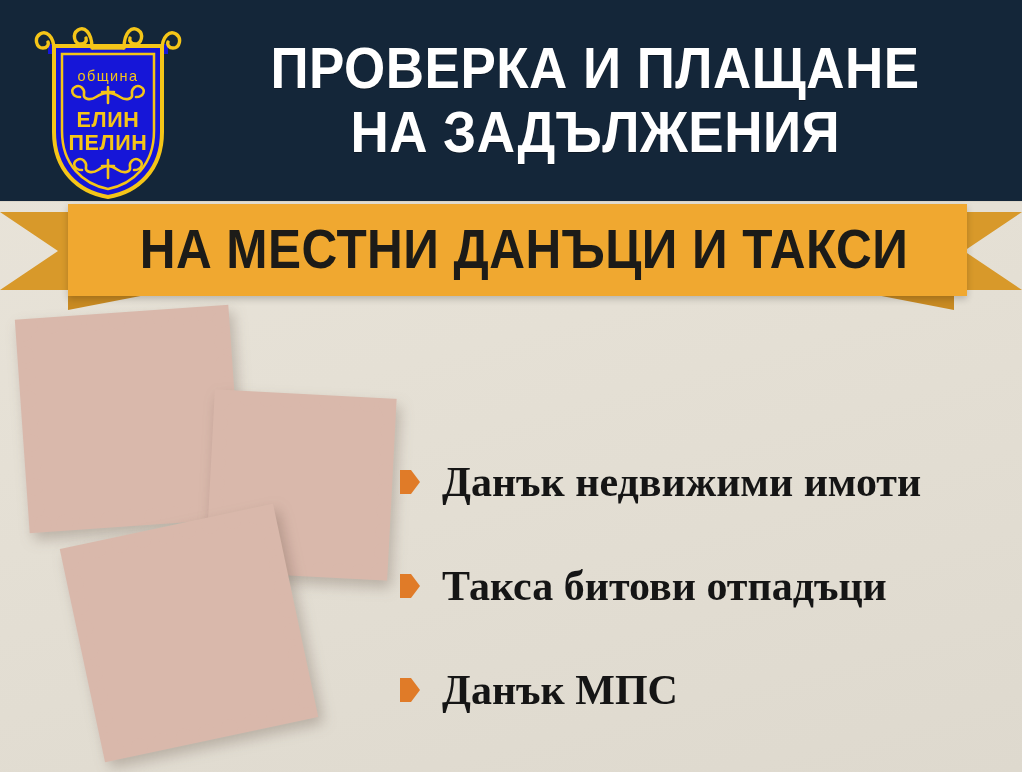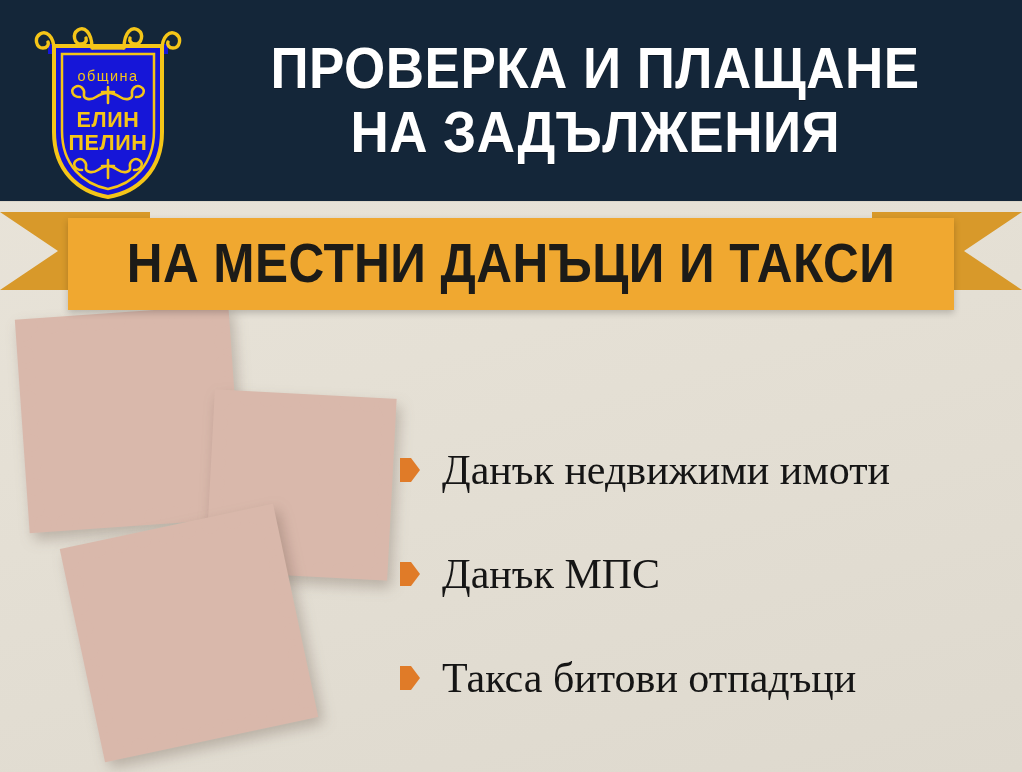--- a/index.html
+++ b/index.html
@@ -71,24 +71,25 @@
     position:absolute;left:68px;top:89px;width:88px;height:20px;
     background:#c88a22;
     clip-path:polygon(0 0,88px 0,88px 3px,0 20px);
   }
   .ribbon-fold-right{
     position:absolute;right:68px;top:89px;width:88px;height:20px;
     background:#c88a22;
     clip-path:polygon(0 0,88px 0,88px 20px,0 3px);
   }
   .ribbon-main{
-    position:absolute;left:68px;top:17px;width:886px;height:92px;
+    position:absolute;left:68px;top:3px;width:886px;height:92px;
     background:#f0a830;
     display:flex;align-items:center;justify-content:center;
     box-shadow:0 3px 7px rgba(0,0,0,0.20);
+    padding-left:13px;
   }
   .ribbon-text{
     color:#1c1b18;
     font-family:"Liberation Sans",sans-serif;
     font-weight:700;
     font-size:55px;
     line-height:1;
     letter-spacing:0.5px;
     white-space:nowrap;
     transform:scaleX(0.90) translateY(-1px);
@@ -120,22 +121,23 @@
   #stamp-trash .stamp-inner{width:146px;height:146px;}
 
   #stamp-car{
     left:80px;top:524px;width:218px;height:218px;
     transform:rotate(-12deg);
   }
   #stamp-car .stamp-inner{width:176px;height:176px;}
 
   
   .tax-list{
-    position:absolute;left:400px;top:418px;width:610px;
+    position:absolute;left:400px;top:430px;width:610px;
     z-index:3;
+    font-weight:bold;
   }
   .tax-item{
     display:flex;align-items:center;
     height:104px;
   }
   .bullet{
     width:20px;height:24px;flex:0 0 20px;margin-right:22px;
     background:#e07b28;
     clip-path:polygon(0 0,11px 0,20px 12px,11px 24px,0 24px);
   }
@@ -409,21 +411,21 @@
     </div>
   </div>
 
   <div class="tax-list">
     <div class="tax-item">
       <span class="bullet"></span>
       <span class="tax-label">Данък недвижими имоти</span>
     </div>
     <div class="tax-item">
       <span class="bullet"></span>
-      <span class="tax-label">Данък МПС</span>
+      <span class="tax-label">Такса битови отпадъци</span>
     </div>
     <div class="tax-item">
       <span class="bullet"></span>
-      <span class="tax-label">Такса битови отпадъци</span>
+      <span class="tax-label">Данък МПС</span>
     </div>
   </div>
 
 </div>
 
 </body></html>

